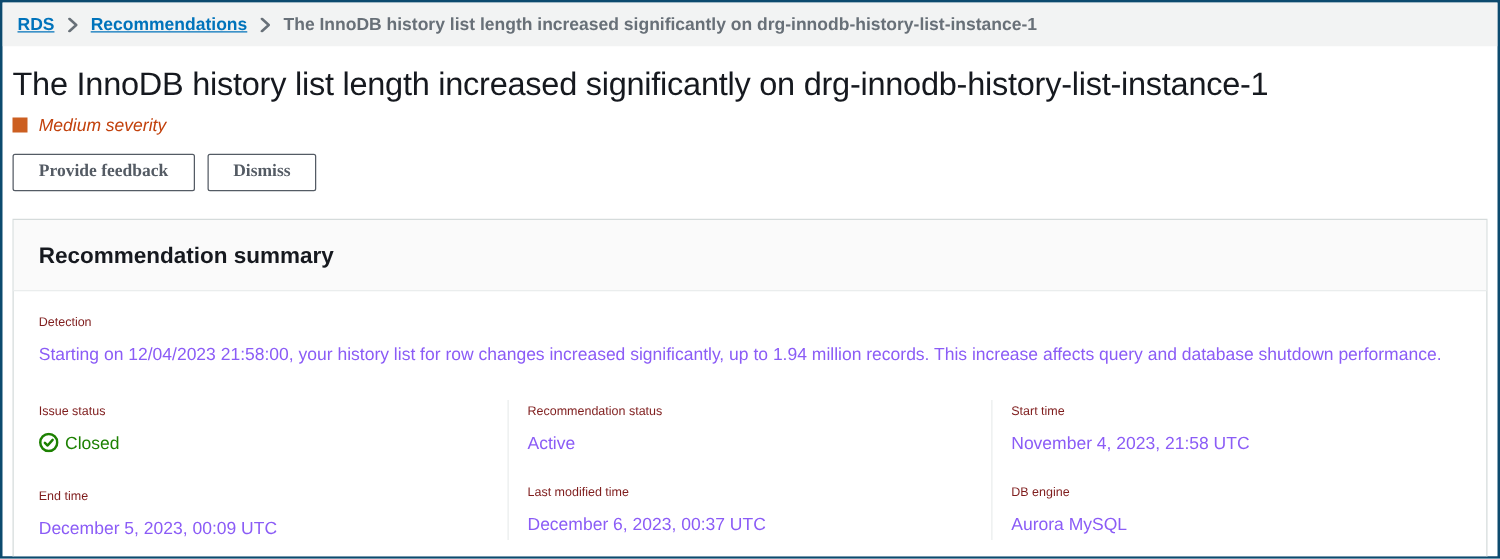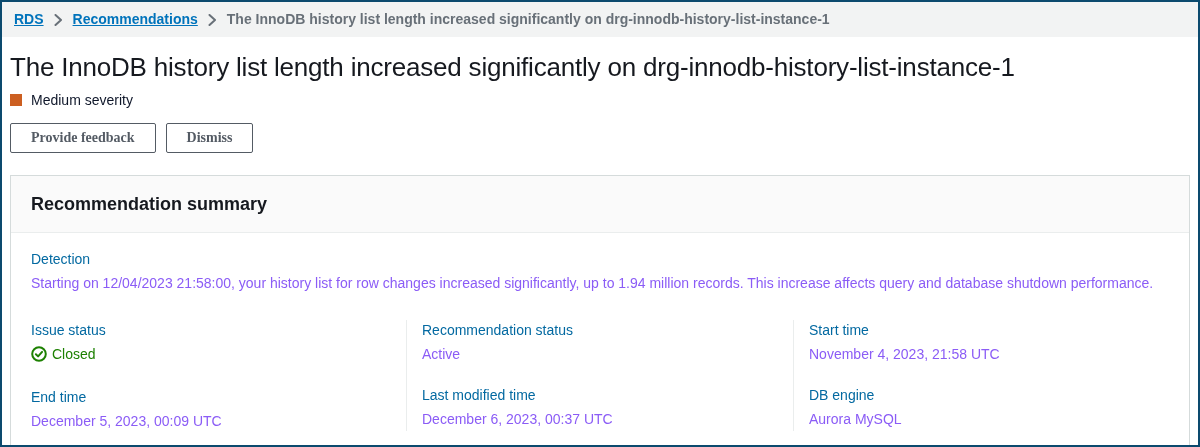--- a/index.html
+++ b/index.html
@@ -43,21 +43,22 @@
     font-weight: 500;
     color: #16191f;
     letter-spacing: -0.2px;
   }
   .severity {
     margin-top: 9px;
     display: flex;
     align-items: center;
     gap: 9px;
     font-size: 14px;
-    color: #0f172a;
+    color: #c2410c;
+    font-style: italic;
   }
   .severity-box {
     width: 12px; height: 12px;
     background: #cc5f21;
     display: inline-block;
   }
   .actions { margin-top: 15px; display: flex; gap: 10px; font-family: Liberation Serif, serif; }
   .btn {
     background: #fff;
     border: 1px solid #545b64;
@@ -84,22 +85,22 @@
   }
   .card-header h2 {
     margin: 0;
     font-size: 18px;
     line-height: 22px;
     font-weight: 700;
     color: #16191f;
   }
   .card-body { padding: 16px 20px 20px 20px; }
   .field-label {
-    color: #0369a1;
-    font-size: 14px;
+    color: #7f1d1d;
+    font-size: 10px;
     line-height: 20px;
     margin-bottom: 4px;
   }
   .field-value {
     color: #8b5cf6;
     font-size: 14px;
     line-height: 20px;
   }
   .detection-block .field-value { line-height: 21px; }
   .kv-grid {

